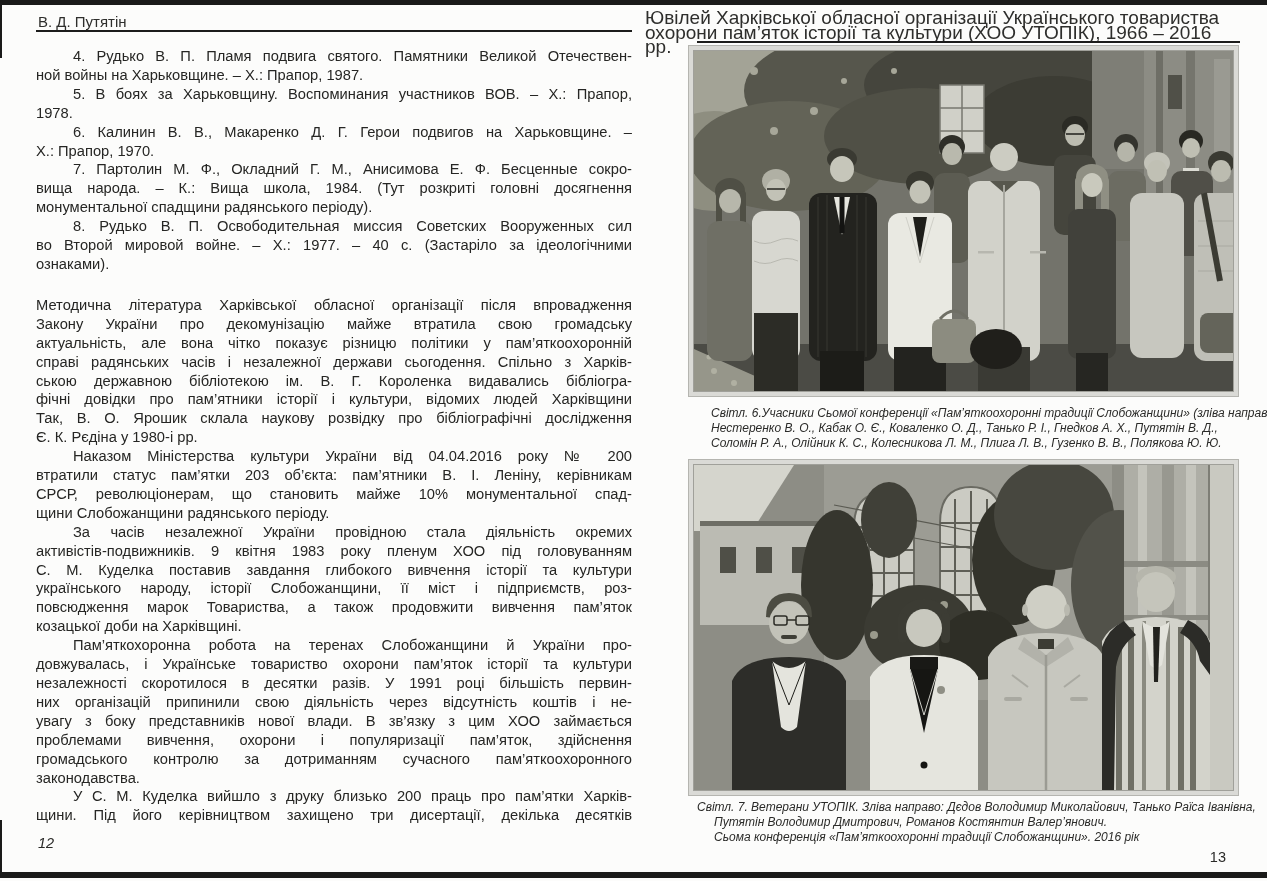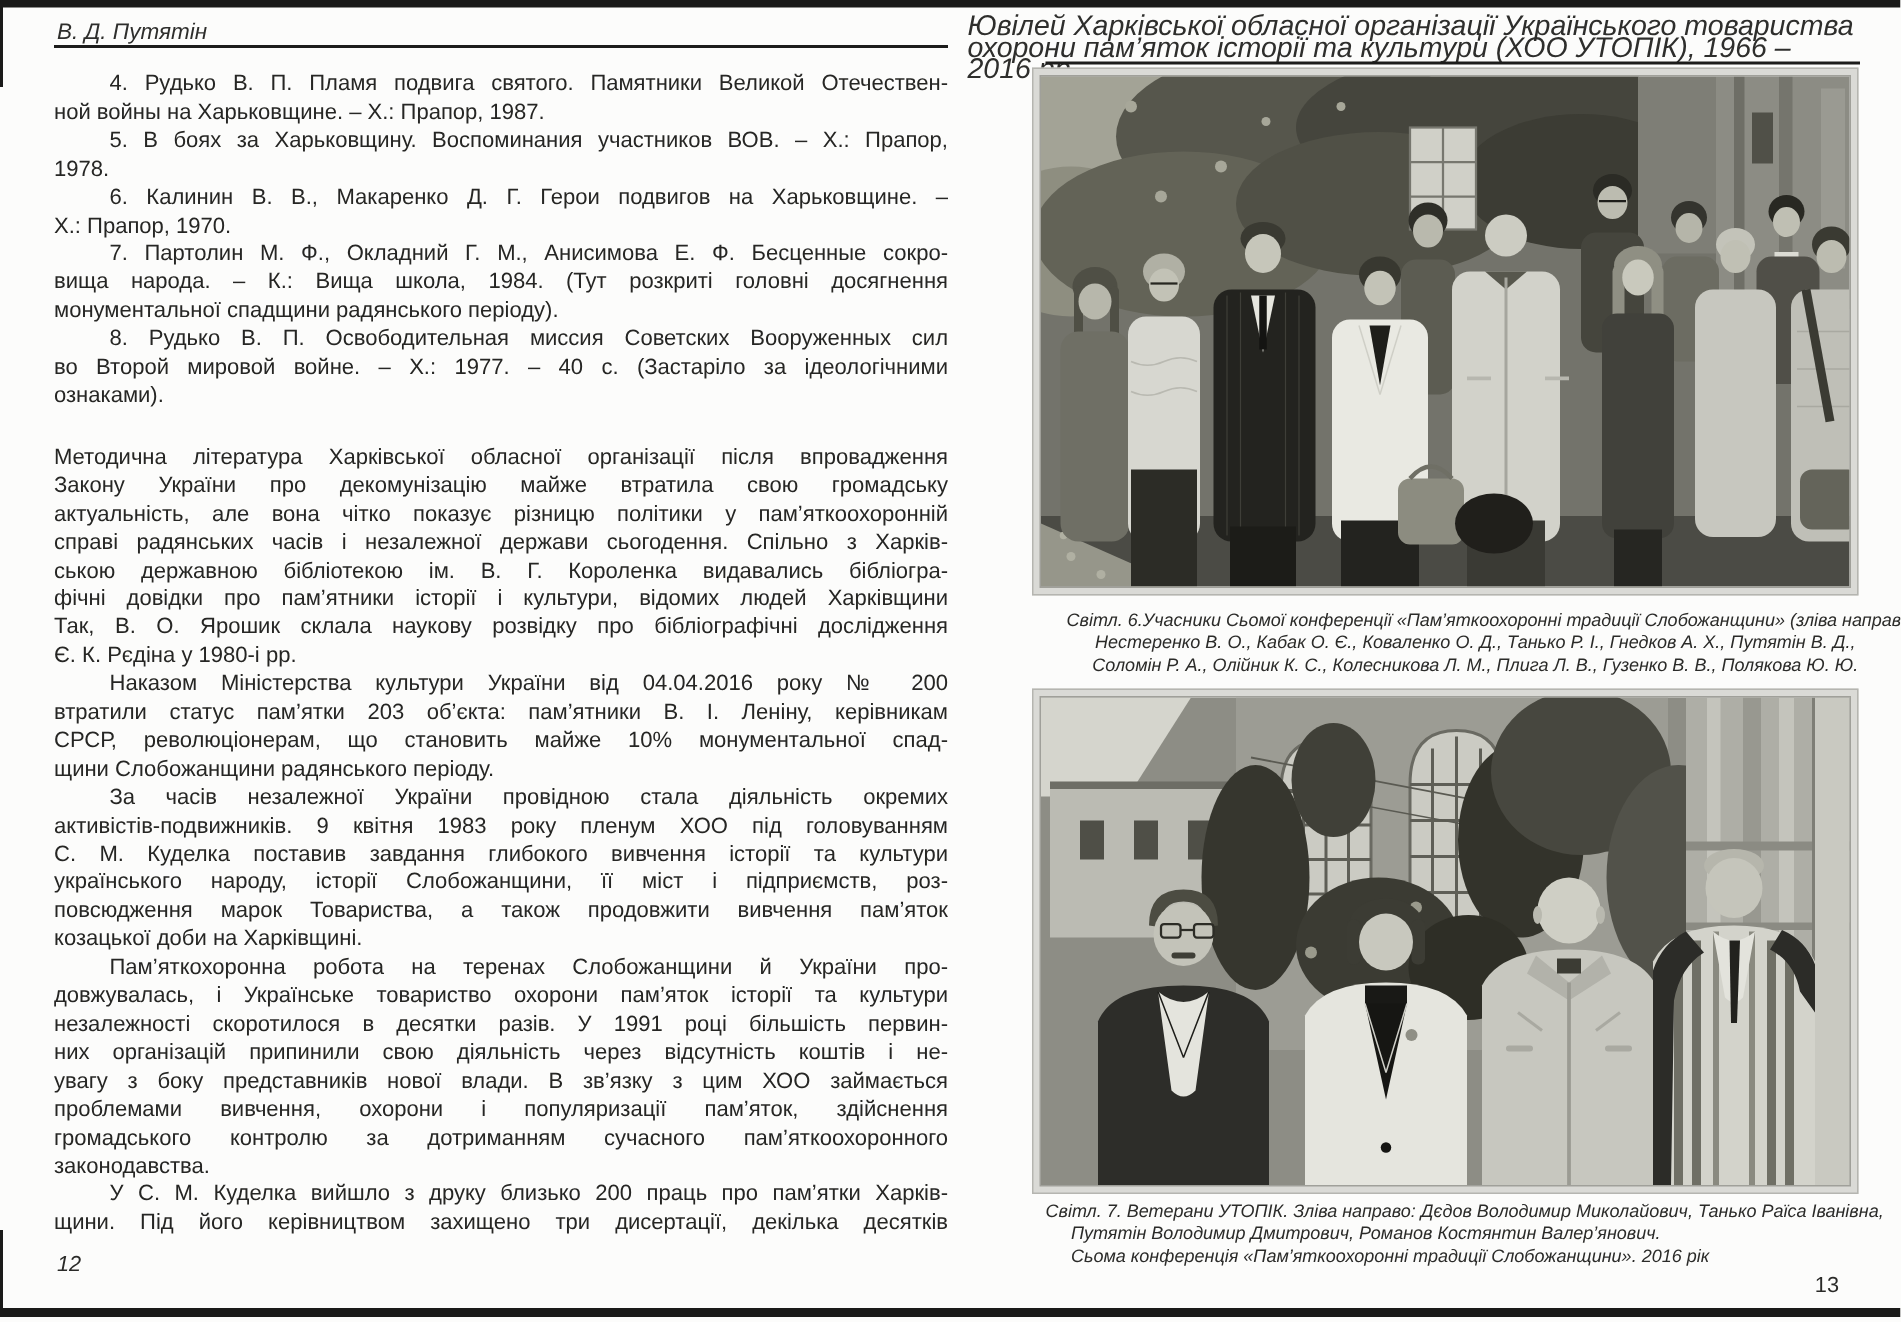--- a/index.html
+++ b/index.html
@@ -9,21 +9,21 @@
   .scan-bar.top{top:0;height:5px;}
   .scan-bar.bottom{top:872px;height:6px;}
   .scan-tick{position:absolute;left:0;width:2px;background:#1a1a19;}
   .scan-tick.t1{top:0;height:58px;}
   .scan-tick.t2{top:820px;height:52px;}
 
   .page{position:absolute;top:0;height:881px;}
   .page.left{left:36px;width:596px;}
   .page.right{left:645px;width:595px;}
 
-  .run-head{position:absolute;font-style:italic;color:#2e2e2c;}
+  .run-head{position:absolute;color:#2e2e2c;}
   .lp-head{top:13px;left:2px;font-size:15px;line-height:17px;}
   .rp-head{top:11px;left:0;width:595px;font-size:19px;line-height:14.5px;}
   .rule{position:absolute;height:2px;background:#1c1c1b;}
   .lp-rule{top:30px;left:0;width:596px;}
   .rp-rule{top:41px;left:52px;width:543px;}
 
   .lp-body{position:absolute;top:47px;left:0;width:596px;font-size:14.7px;color:#262624;}
   .bl{line-height:18.9px;white-space:nowrap;overflow:hidden;
       text-align:justify;text-align-last:justify;}
   .bl.ind{text-indent:37px;}
@@ -36,21 +36,21 @@
 
   .photo{position:absolute;background:#dadad6;border:1px solid #b5b5b0;padding:5px;}
   .photo svg{display:block;outline:1px solid #a0a09a;}
   .photo1{top:45px;left:43px;}
   .photo2{top:459px;left:43px;}
 
   .caption{position:absolute;font-style:italic;font-size:12px;line-height:15px;
            color:#2b2b29;white-space:nowrap;}
   .caption1{top:406px;left:50px;width:545px;margin-left:16px;}
   .caption2{top:800px;left:52px;width:543px;}
-  .caption.centered .cont{text-align:center;}
+  .caption.centered .cont{}
   .caption.indented .cont{padding-left:17px;}
 </style>
 </head>
 <body>
 
 <div>
   <div class="scan-bar top"></div>
   <div class="scan-bar bottom"></div>
   <div class="scan-tick t1"></div>
   <div class="scan-tick t2"></div>

